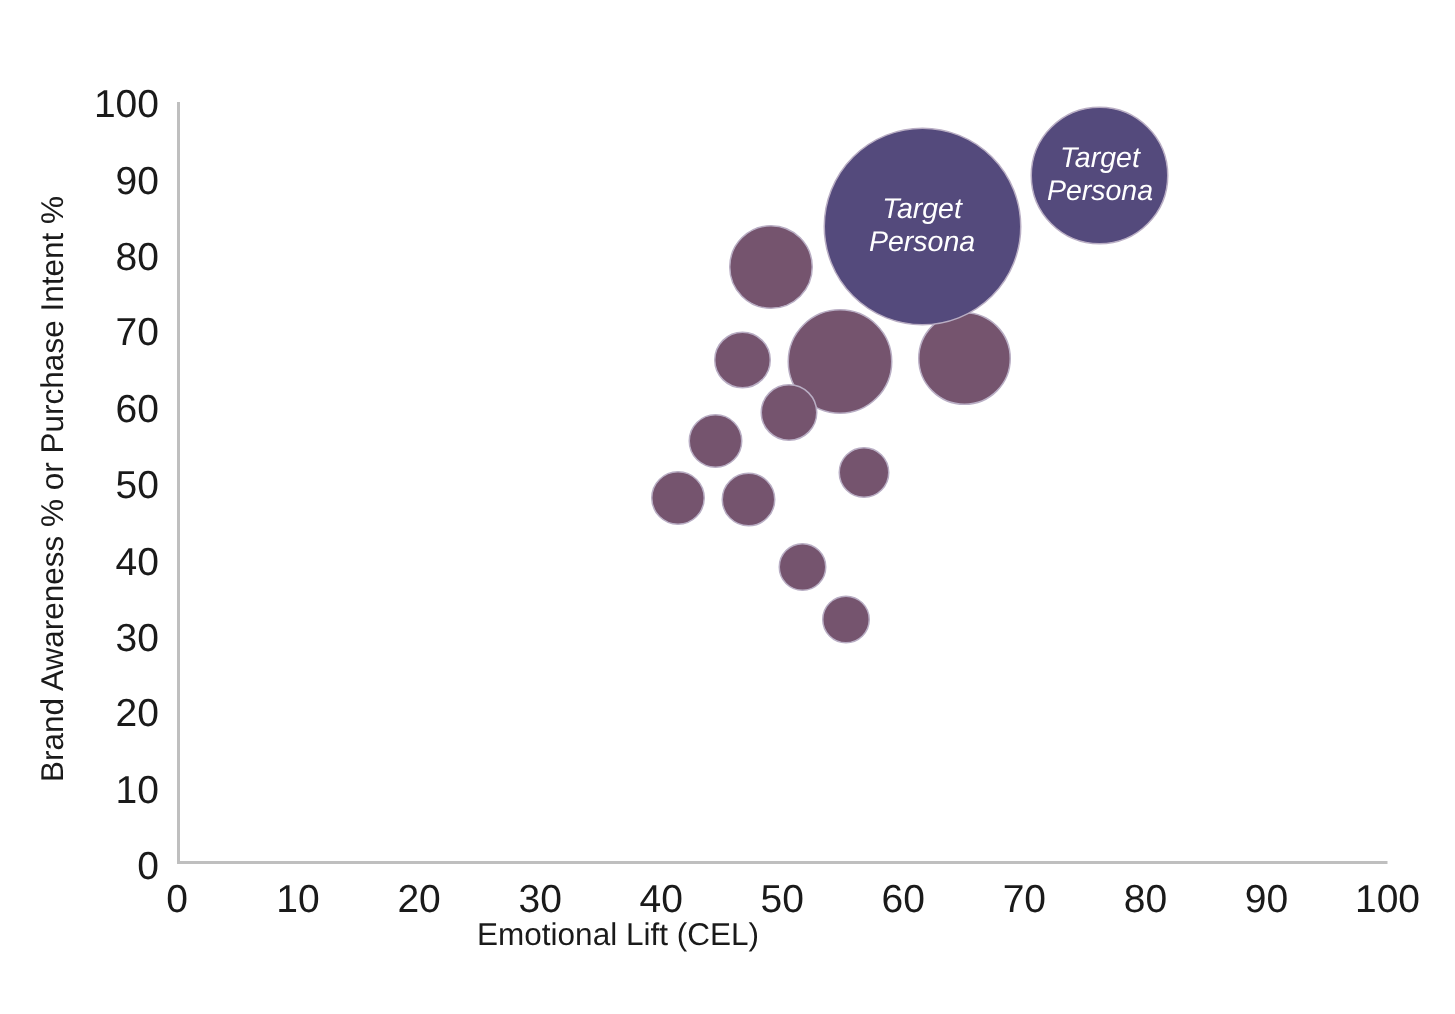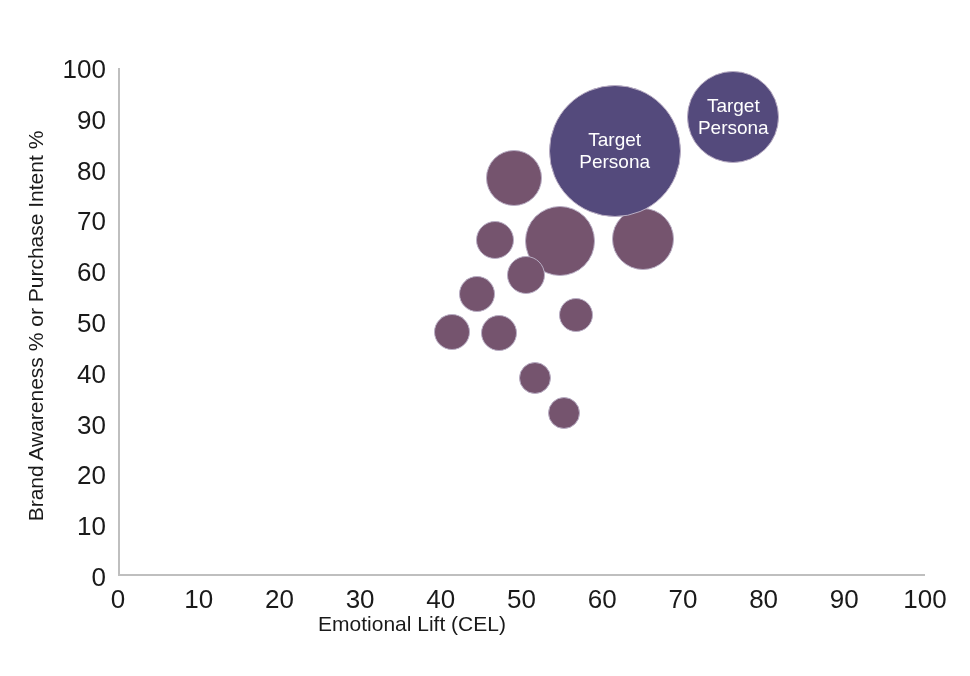--- a/index.html
+++ b/index.html
@@ -90,20 +90,21 @@
     align-items: center;
     justify-content: center;
   }
   .bubble-label {
     color: #ffffff;
     font-size: 19px;
     line-height: 1.15;
     text-align: center;
     pointer-events: none;
     white-space: pre-line;
+    font-style: italic;
   }
 </style>
 </head>
 <body>
 
 <div id="chart-root">
 
   <div id="y-tick-labels">
       <div class="tick-label y-tick" style="left: 36px; top: 562px;">0</div>
       <div class="tick-label y-tick" style="left: 36px; top: 511.2px;">10</div>

